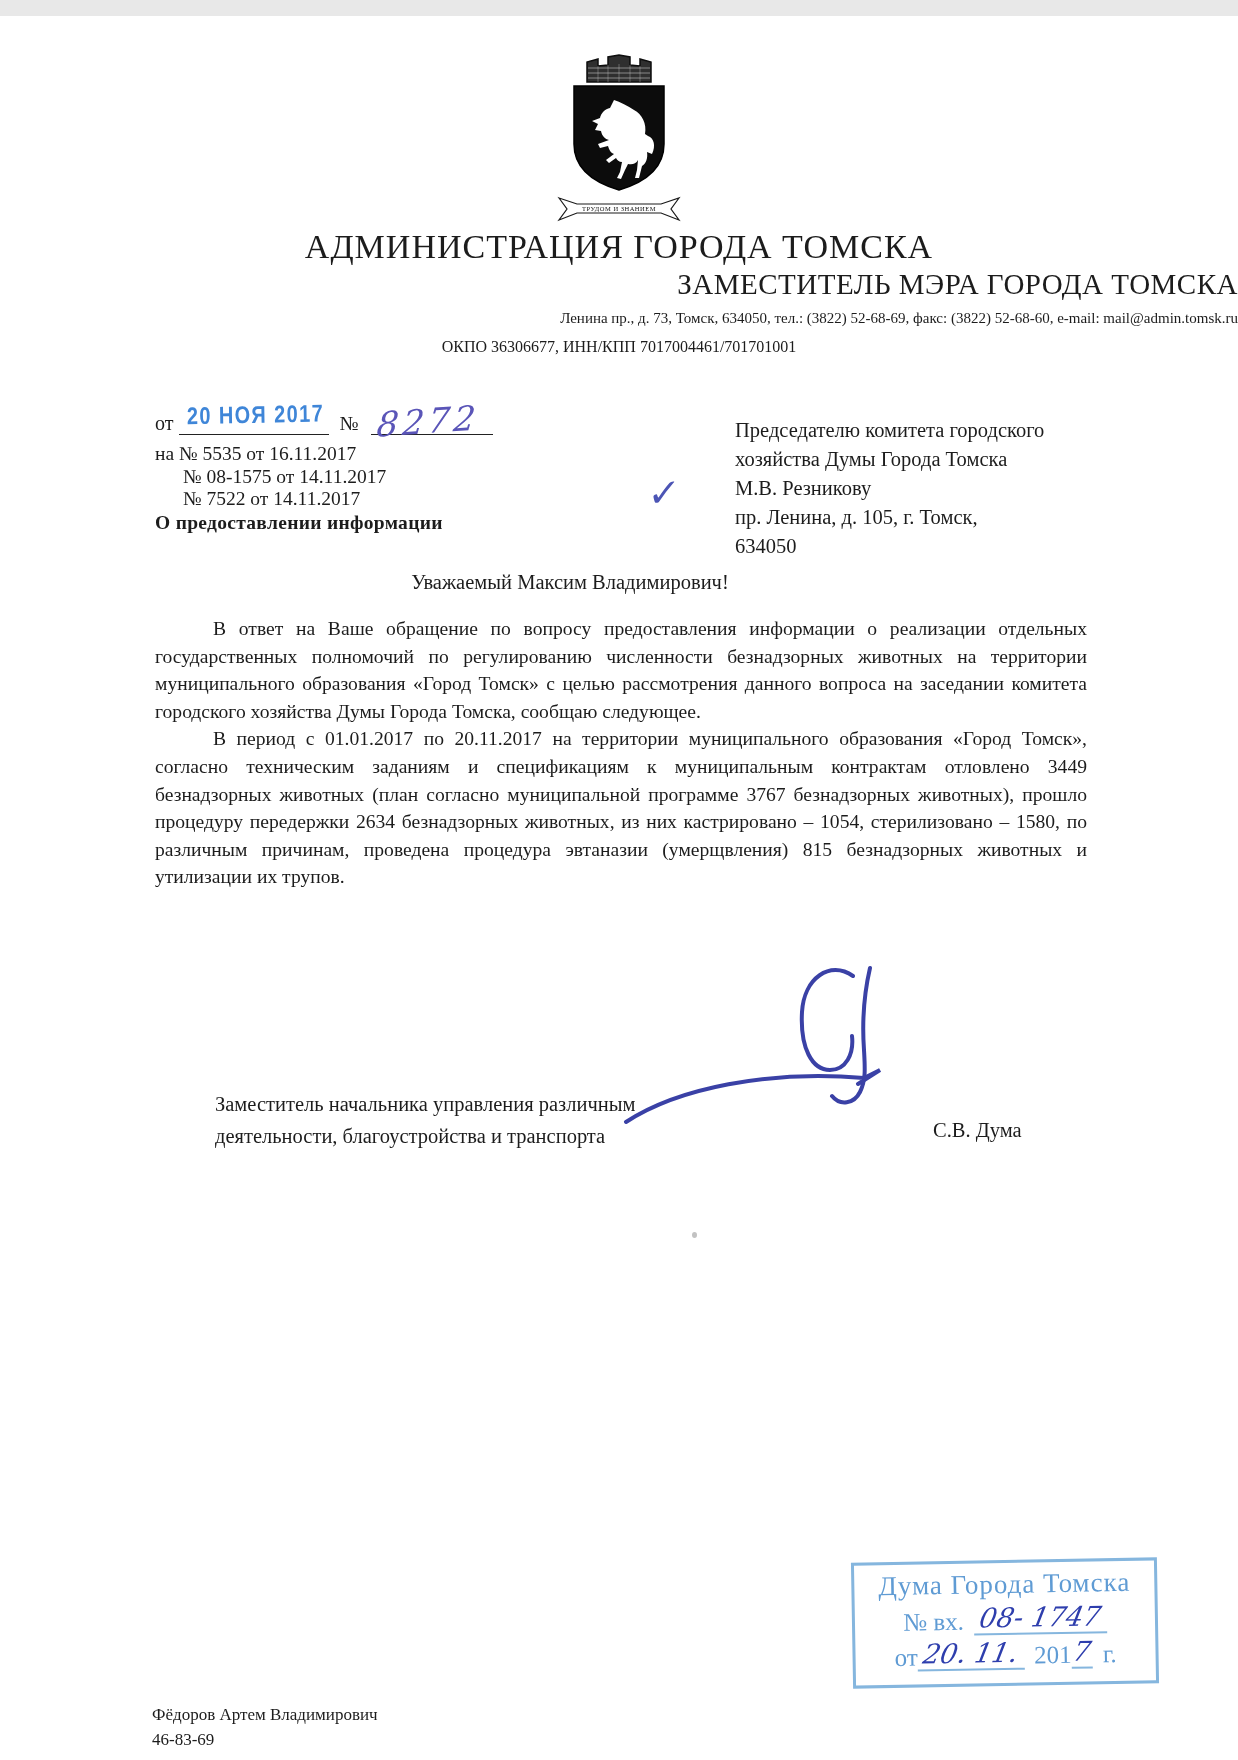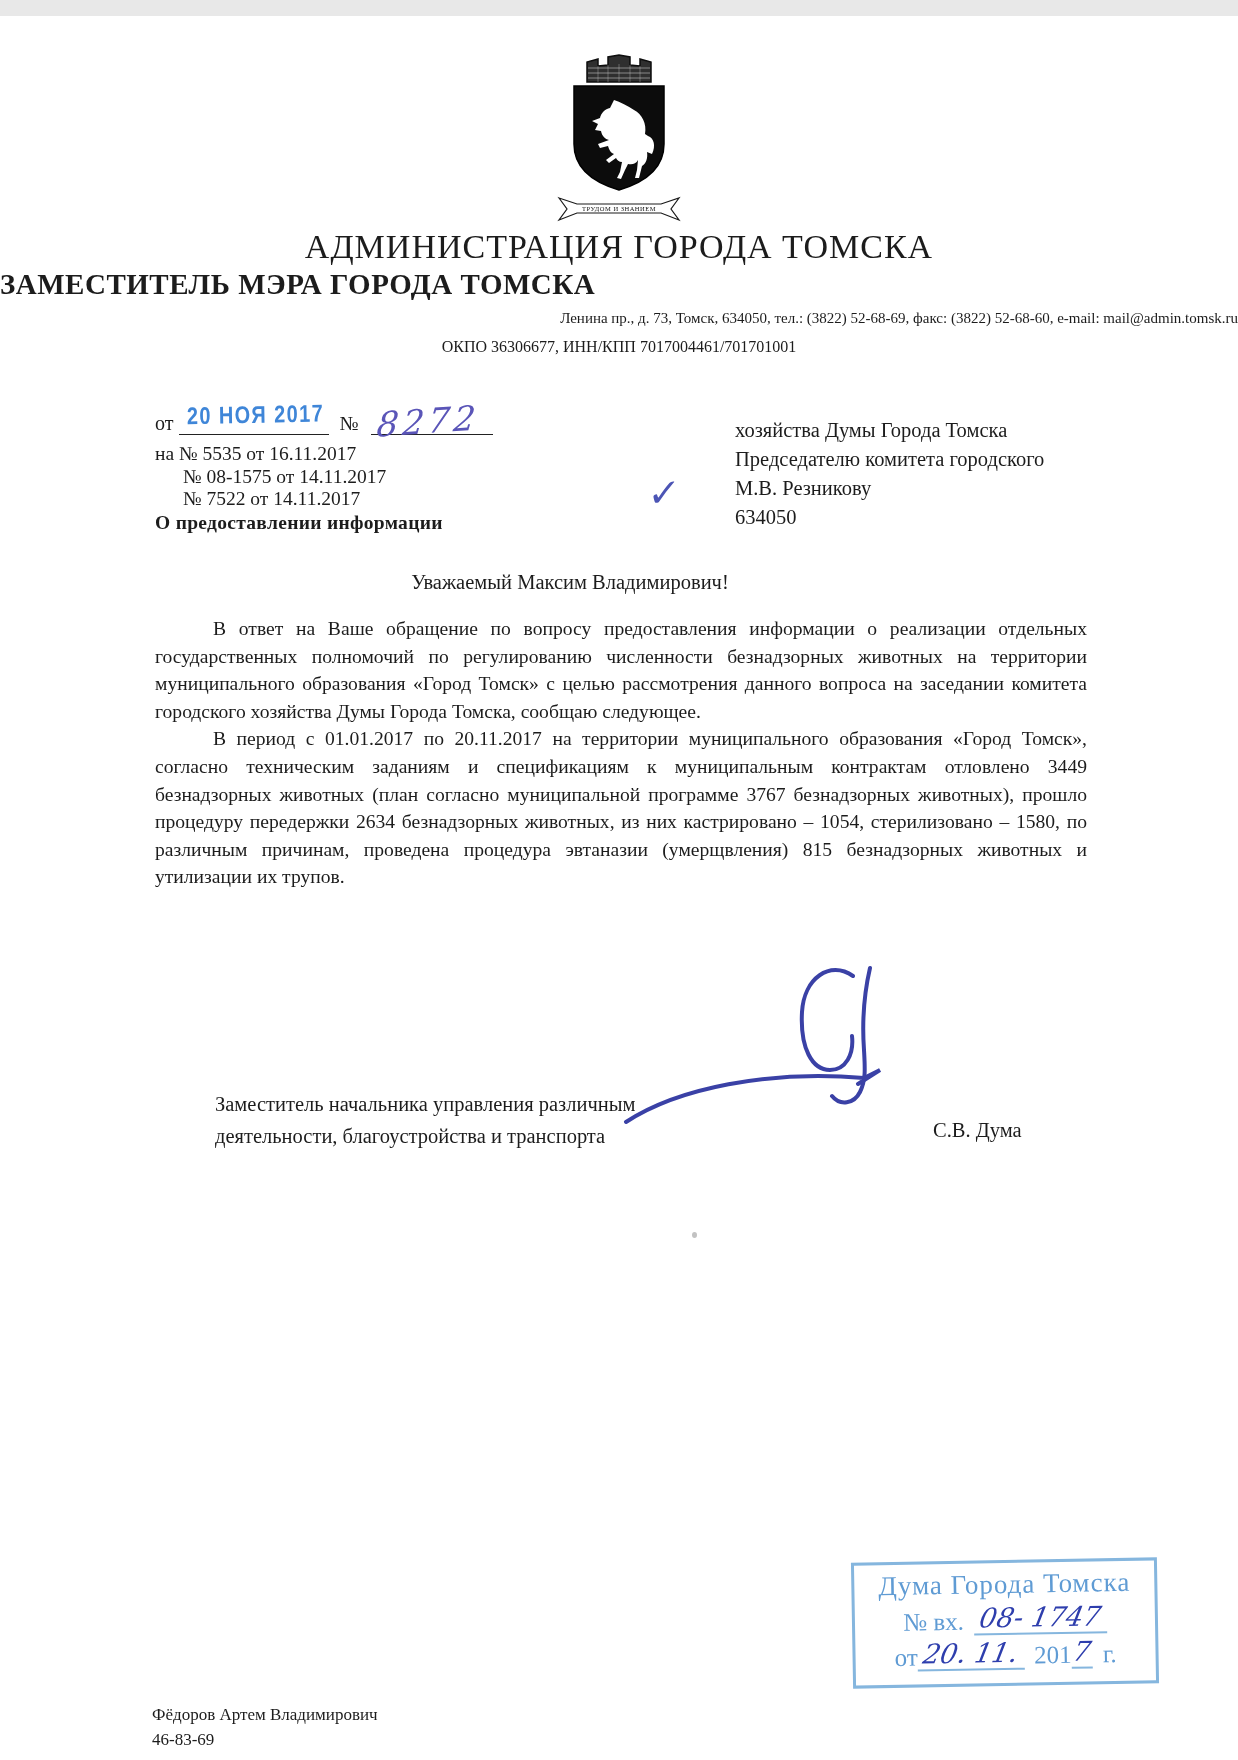--- a/index.html
+++ b/index.html
@@ -6,22 +6,22 @@
   .page {
     position:relative; width:1238px; height:1760px; margin:16px auto;
     background:#ffffff; overflow:hidden;
     font-family:"Liberation Serif", serif; color:#1c1c1c;
   }
 
   
   .emblem { position:absolute; left:534px; top:28px; width:170px; height:178px; }
   .org-name  { position:absolute; left:0; top:212px; width:1238px; text-align:center;
                font-size:34px; letter-spacing:1px; }
-  .dept-name { position:absolute; left:0; top:252px; width:1238px; text-align:left;
-               font-size:29px; letter-spacing:0.5px;font-weight:bold; }
+  .dept-name { position:absolute; left:0; top:252px; width:1238px; text-align:right;
+               font-size:29px; letter-spacing:0.5px; }
   .addr-line { position:absolute; left:0; top:294px; width:1238px; text-align:right; font-size:15px; }
   .codes-line{ position:absolute; left:0; top:322px; width:1238px; text-align:center; font-size:16px;font-family:Liberation Serif, serif; }
 
   
   .ref-row { position:absolute; left:155px; top:392px; font-size:20px; white-space:nowrap; }
   .ref-row .lbl { display:inline-block; vertical-align:bottom; }
   .blank-line { display:inline-block; vertical-align:bottom; border-bottom:1.6px solid #222;
                 position:relative; height:26px; }
   .line-from { width:150px; margin-left:6px; margin-right:10px; }
   .line-num  { width:122px; margin-left:12px; }
@@ -119,23 +119,24 @@
 
   <div class="ref-row">
     <span class="lbl">от</span><span class="blank-line line-from"><span class="date-stamp" style="color:#3f86d8">20 НОЯ 2017</span></span><span class="lbl">№</span><span class="blank-line line-num"><span class="hand-number" style="color:#5a55b8">8272</span></span>
   </div>
   <div class="reply-line reply-0">на № 5535 от 16.11.2017</div>
   <div class="reply-line reply-1">№ 08-1575 от 14.11.2017</div>
   <div class="reply-line reply-2">№ 7522 от 14.11.2017</div>
 
   <span class="checkmark" style="color:#4c55b5">✓</span>
   <div class="recipient">
+    <div>Председателю комитета городского</div>
     <div>хозяйства Думы Города Томска</div>
-    <div>Председателю комитета городского</div>
     <div>М.В. Резникову</div>
+    <div>пр. Ленина, д. 105, г. Томск,</div>
     <div>634050</div>
   </div>
 
   <div class="subject">О предоставлении информации</div>
   <div class="salutation">Уважаемый Максим Владимирович!</div>
   <div class="body-text">
     <p>В ответ на Ваше обращение по вопросу предоставления информации о реализации отдельных государственных полномочий по регулированию численности безнадзорных животных на территории муниципального образования «Город Томск» с целью рассмотрения данного вопроса на заседании комитета городского хозяйства Думы Города Томска, сообщаю следующее.</p>
     <p>В период с 01.01.2017 по 20.11.2017 на территории муниципального образования «Город Томск», согласно техническим заданиям и спецификациям к муниципальным контрактам отловлено 3449 безнадзорных животных (план согласно муниципальной программе 3767 безнадзорных животных), прошло процедуру передержки 2634 безнадзорных животных, из них кастрировано – 1054, стерилизовано – 1580, по различным причинам, проведена процедура эвтаназии (умерщвления) 815 безнадзорных животных и утилизации их трупов.</p>
   </div>
 

